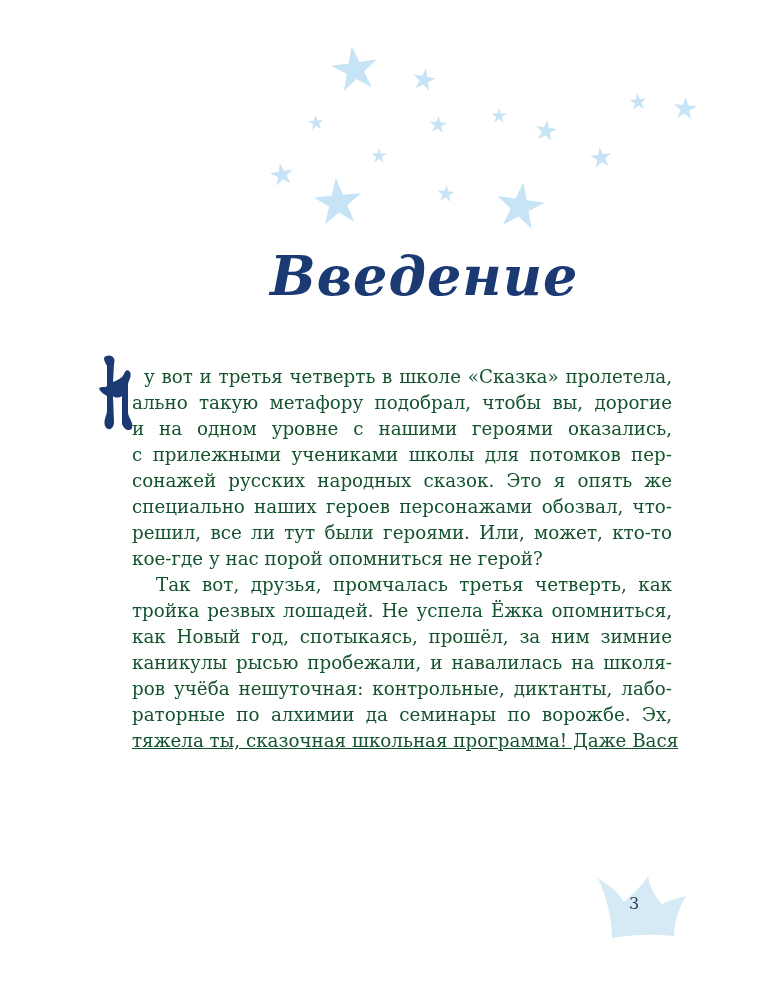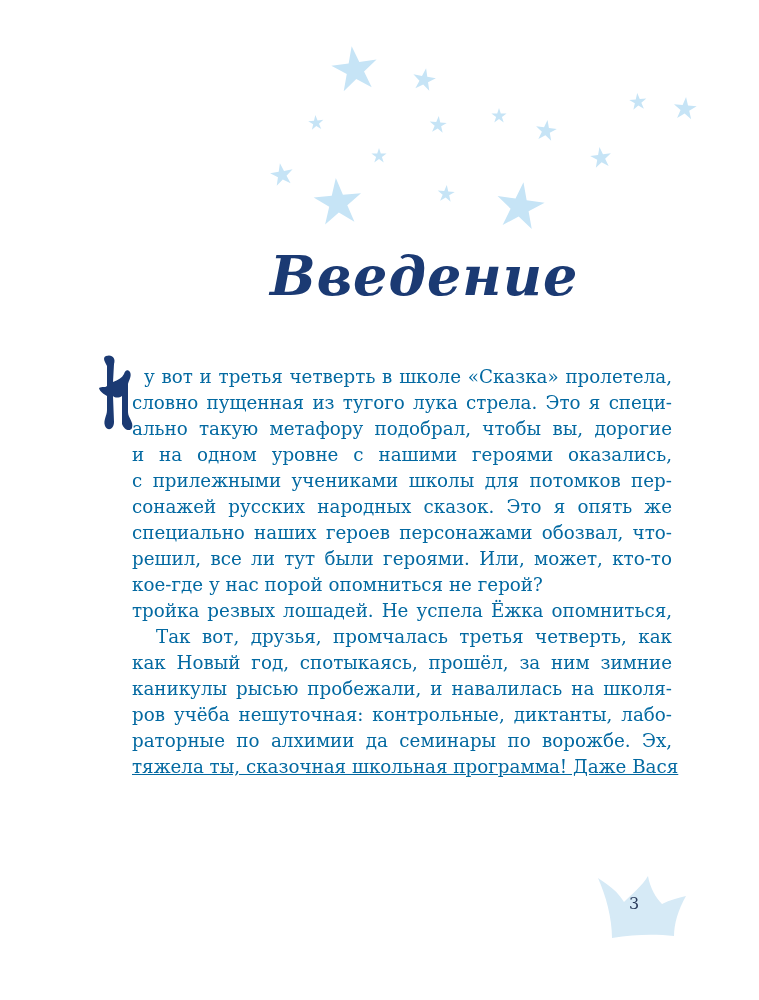--- a/index.html
+++ b/index.html
@@ -13,21 +13,21 @@
       position: absolute; left: 0; top: 0; width: 260px; text-align: center;
       font-family: "DejaVu Serif", serif; font-style: italic; font-weight: bold;
       font-size: 54px; color: #1b3a73; letter-spacing: 1px; line-height: 80px;
     }
     .dropcap {
       position: absolute; left: 92px; top: 352px; width: 46px; height: 80px;
     }
     .body-text {
       position: absolute; left: 144px; top: 364px; width: 528px;
       font-family: "DejaVu Serif", serif; font-size: 18.3px; line-height: 26px;
-      color: #0369a1; text-align: justify;
+      color: #14532d; text-align: justify;
     }
     .line { display: block; white-space: nowrap; text-align: justify; text-align-last: justify; height: 26px; }
     .line.last { text-align-last: left; }
     .line.indent { padding-left: 24px; }
     .footer-crown { position: absolute; left: 590px; top: 872px; width: 100px; height: 70px; }
     .page-number {
       position: absolute; left: 622px; top: 894px; width: 24px; text-align: center;
       font-family: "DejaVu Serif", serif; font-size: 16px; color: #2a3b5c;
     }
   </style>
@@ -61,30 +61,29 @@
   <div class="title">
     <div class="title-text">Введение</div>
   </div>
 
   <svg class="dropcap" viewBox="0 0 46 80" xmlns="http://www.w3.org/2000/svg">
     <path d="M14,4 C20,2 24,6 22,12 L21,30 C26,28 30,26 32,22 C33,18 36,17 38,20 C40,24 37,28 36,32 L36,60 C36,66 42,70 40,76 C38,80 32,78 30,72 L30,44 C27,46 23,46 21,44 L22,70 C22,77 16,80 13,74 C11,68 15,64 15,58 L15,44 C12,42 8,40 7,36 C10,34 13,36 15,34 L15,14 C13,10 10,6 14,4 Z" fill="#1b3a73"></path>
   </svg>
 
   <div class="body-text">
     <span class="line">у вот и третья четверть в школе «Сказка» пролетела,</span>
-    <span class="line" style="margin-left:-12px;">словно пущенная из тугого лука стрела. Это я специ-</span>
     <span class="line" style="margin-left:-12px;">ально такую метафору подобрал, чтобы вы, дорогие</span>
     <span class="line" style="margin-left:-12px;">и на одном уровне с нашими героями оказались,</span>
     <span class="line" style="margin-left:-12px;">с прилежными учениками школы для потомков пер-</span>
     <span class="line" style="margin-left:-12px;">сонажей русских народных сказок. Это я опять же</span>
     <span class="line" style="margin-left:-12px;">специально наших героев персонажами обозвал, что-</span>
     <span class="line" style="margin-left:-12px;">решил, все ли тут были героями. Или, может, кто-то</span>
     <span class="line last" style="margin-left:-12px;">кое-где у нас порой опомниться не герой?</span>
+    <span class="line indent" style="margin-left:-12px;">Так вот, друзья, промчалась третья четверть, как</span>
     <span class="line" style="margin-left:-12px;">тройка резвых лошадей. Не успела Ёжка опомниться,</span>
-    <span class="line indent" style="margin-left:-12px;">Так вот, друзья, промчалась третья четверть, как</span>
     <span class="line" style="margin-left:-12px;">как Новый год, спотыкаясь, прошёл, за ним зимние</span>
     <span class="line" style="margin-left:-12px;">каникулы рысью пробежали, и навалилась на школя-</span>
     <span class="line" style="margin-left:-12px;">ров учёба нешуточная: контрольные, диктанты, лабо-</span>
     <span class="line" style="margin-left:-12px;">раторные по алхимии да семинары по ворожбе. Эх,</span>
     <span class="line" style="margin-left:-12px;text-decoration:underline;">тяжела ты, сказочная школьная программа! Даже Вася</span>
   </div>
 
   <svg class="footer-crown" viewBox="0 0 100 70" xmlns="http://www.w3.org/2000/svg">
     <path d="M8,6 C20,14 28,20 34,30 C42,22 52,14 58,4 C60,16 66,26 72,32 C80,28 88,26 96,24 C88,38 84,52 84,64 C66,62 46,62 22,66 C22,46 16,24 8,6 Z" fill="#d6eaf6"></path>
   </svg>

